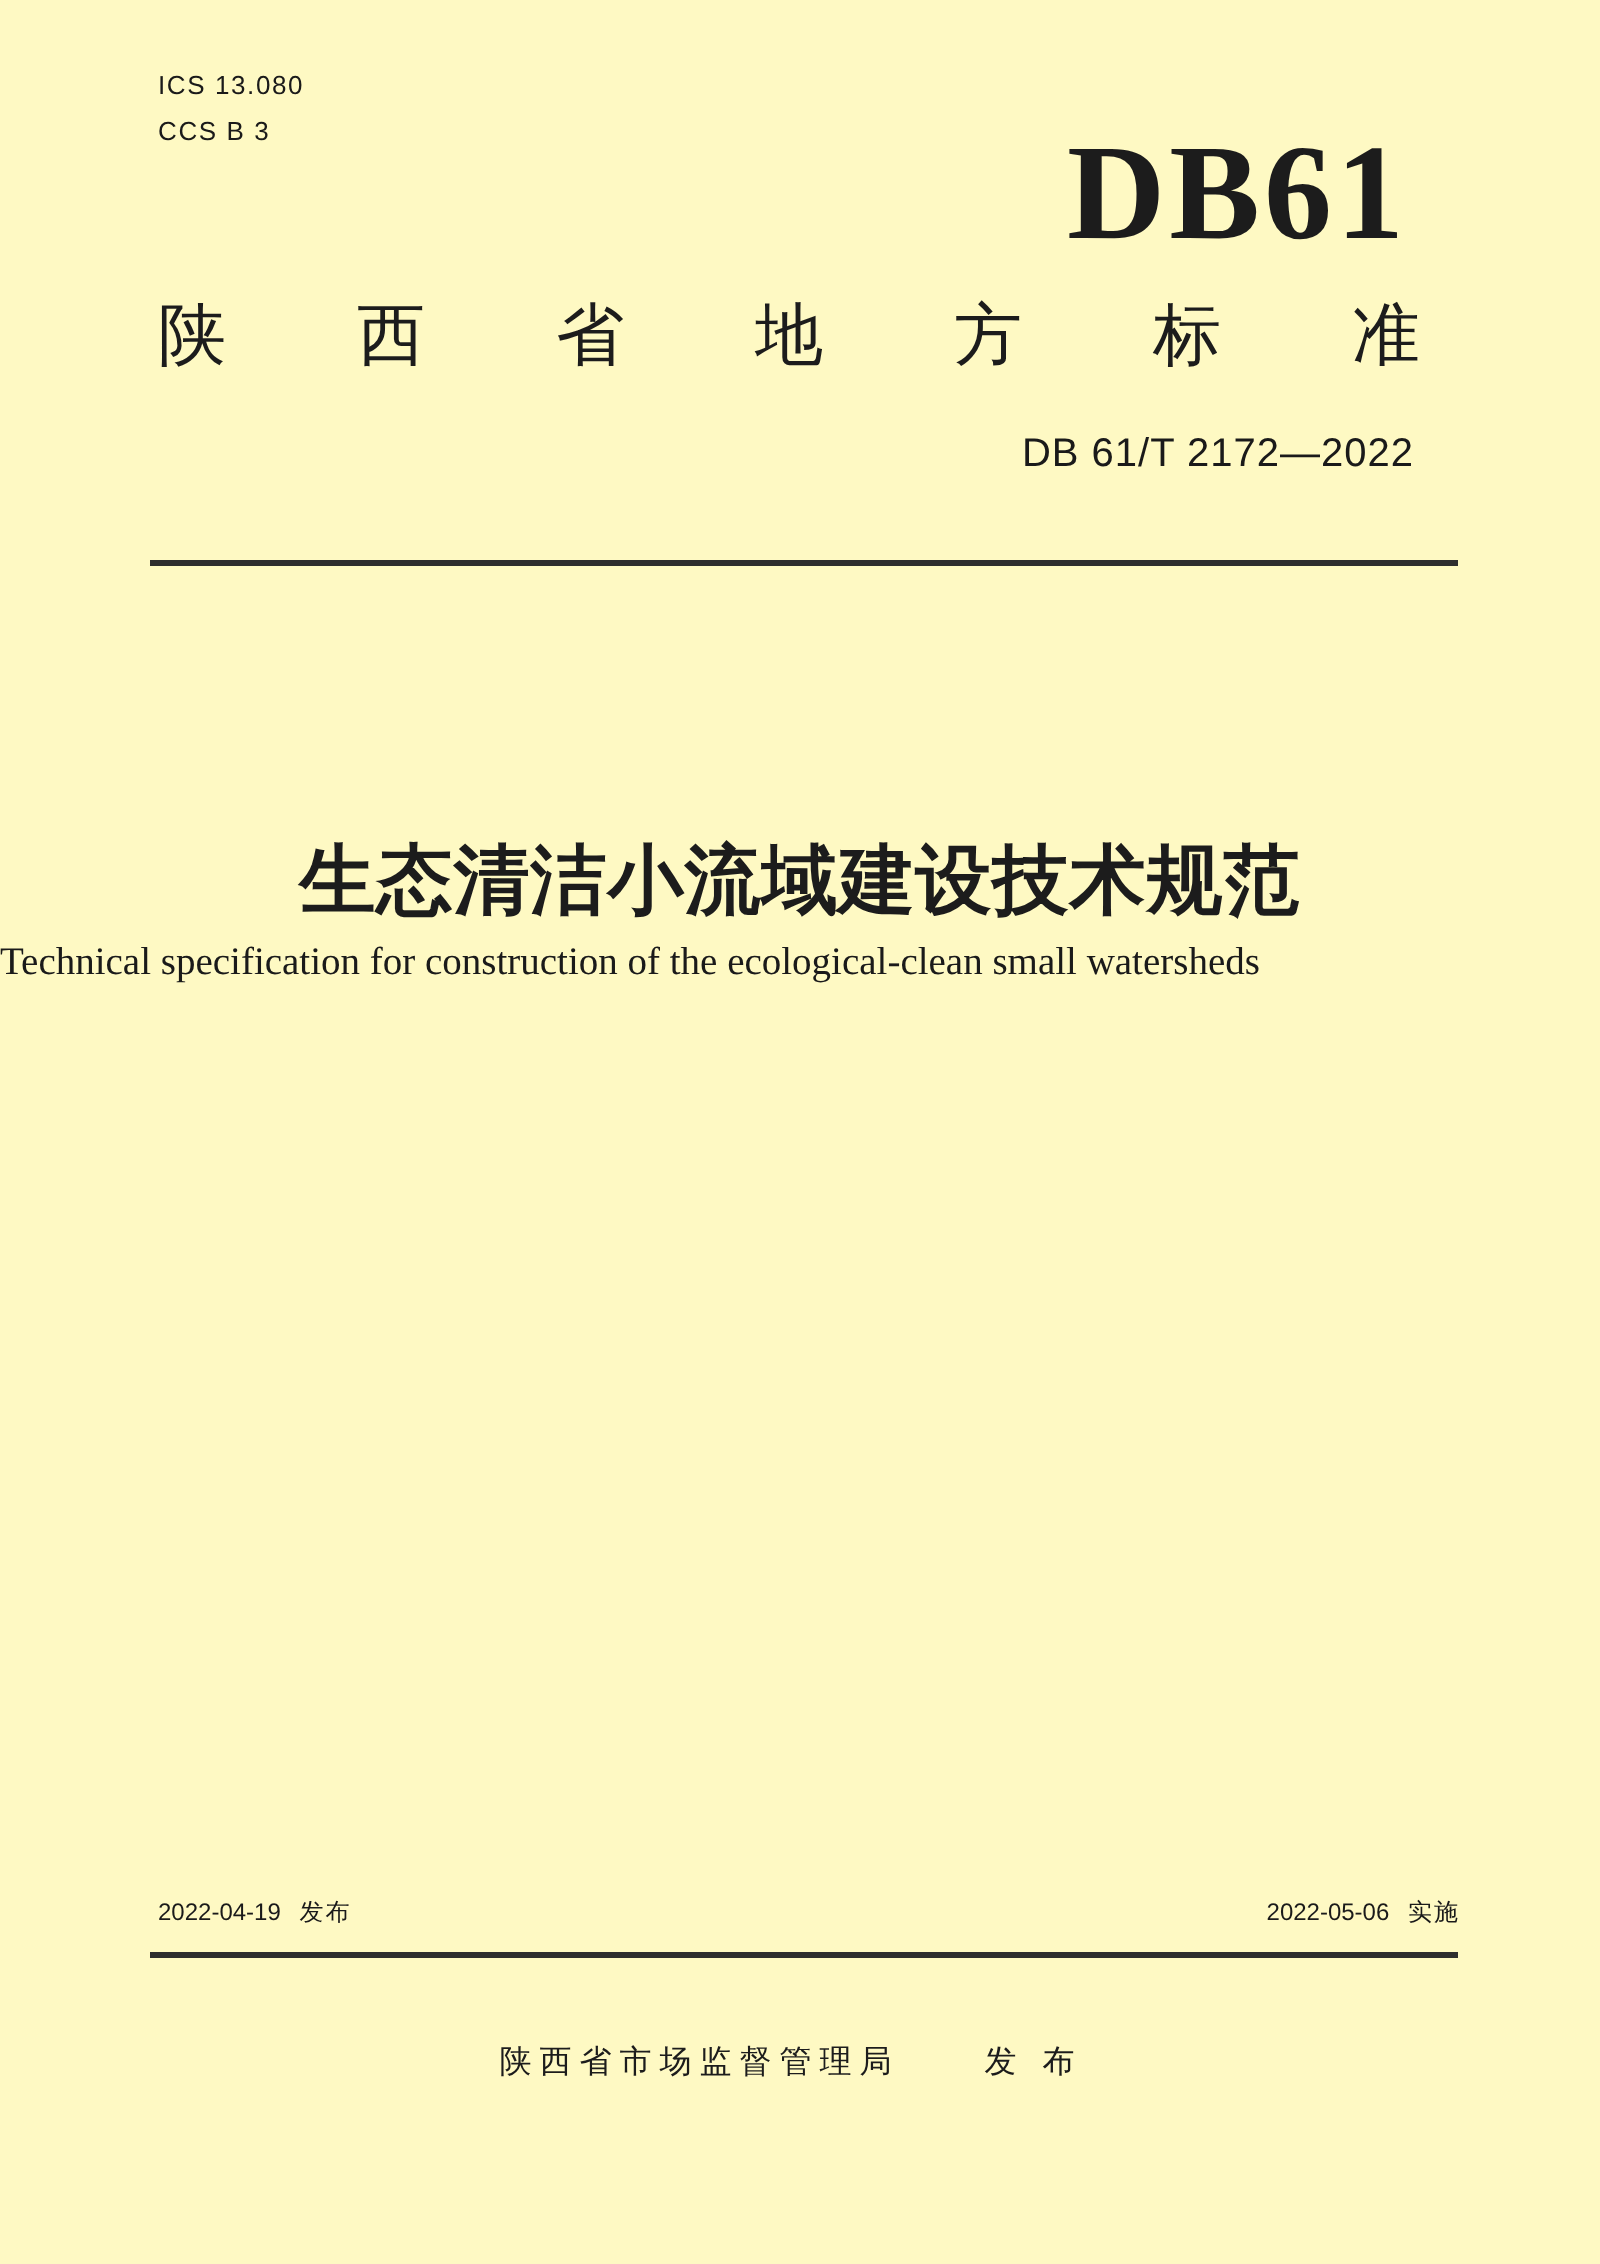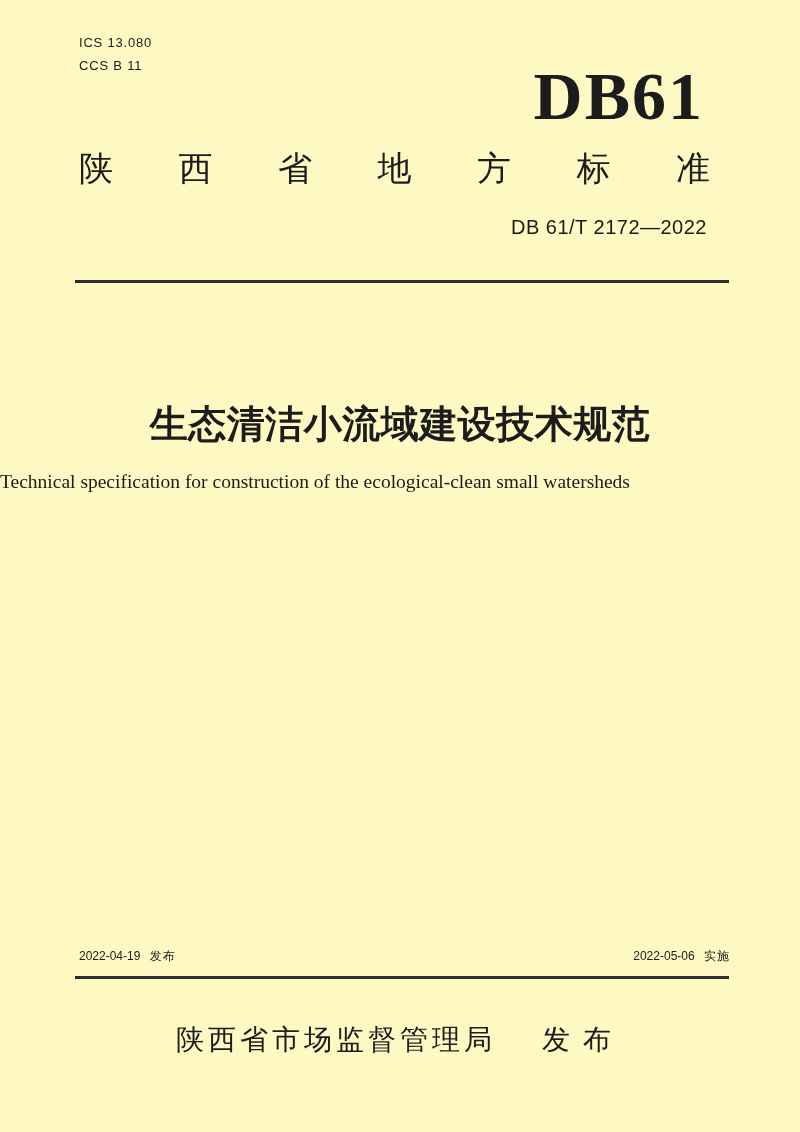--- a/index.html
+++ b/index.html
@@ -74,21 +74,21 @@
   }
   .rule-top { top: 280px; }
   .rule-bottom { top: 976px; }
 
   
   .title-cn {
     position: absolute;
     left: 0;
     right: 0;
     top: 399px;
-    margin: 0;
+    margin: 16px;
     text-align: center;
     font-size: 38px;
     font-weight: 600;
     letter-spacing: 0.5px;
     color: #1c1c1c;
   }
 
   
   .title-en {
     position: absolute;
@@ -116,40 +116,40 @@
     letter-spacing: 1px;
   }
 
   
   .publisher-row {
     position: absolute;
     left: 0;
     right: 0;
     top: 1021px;
     text-align: center;
-    font-size: 28px;
+    font-size: 16px;
     color: #1c1c1c;
     white-space: nowrap;
   }
   .publisher {
     letter-spacing: 4px;
   }
   .publish-label {
     margin-left: 38px;
     letter-spacing: 13px;
   }
 </style>
 </head>
 <body>
 
 <div class="page">
 
   <div class="ics-block">
     <div>ICS 13.080</div>
-    <div>CCS B 11</div>
+    <div>CCS B 3</div>
   </div>
 
   <div class="logo">DB61</div>
 
   <div class="standard-type">
     <span>陕</span>
     <span>西</span>
     <span>省</span>
     <span>地</span>
     <span>方</span>

